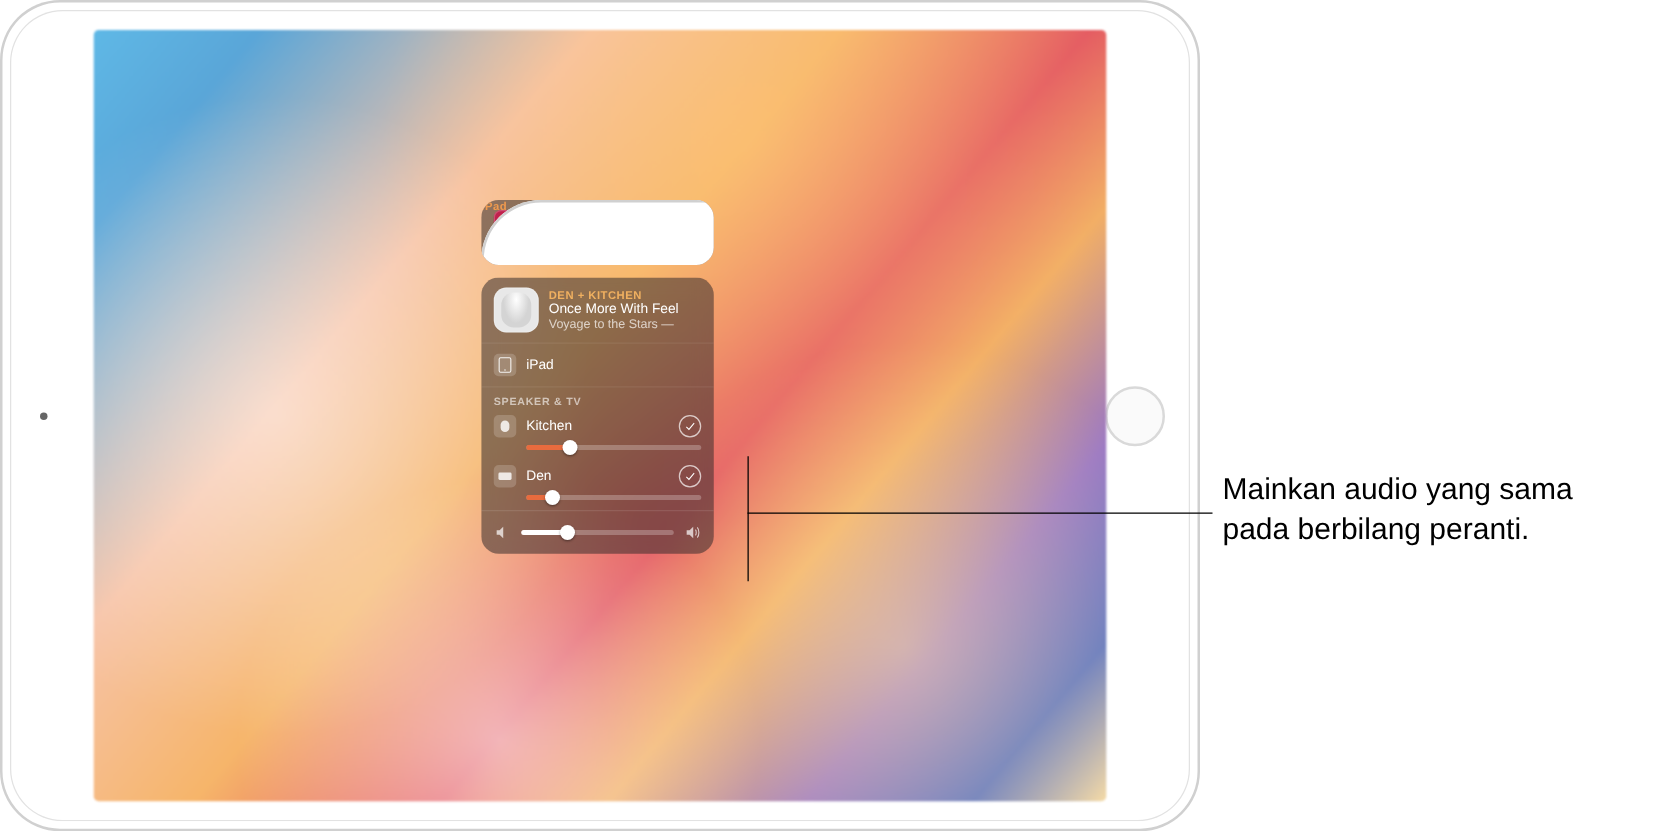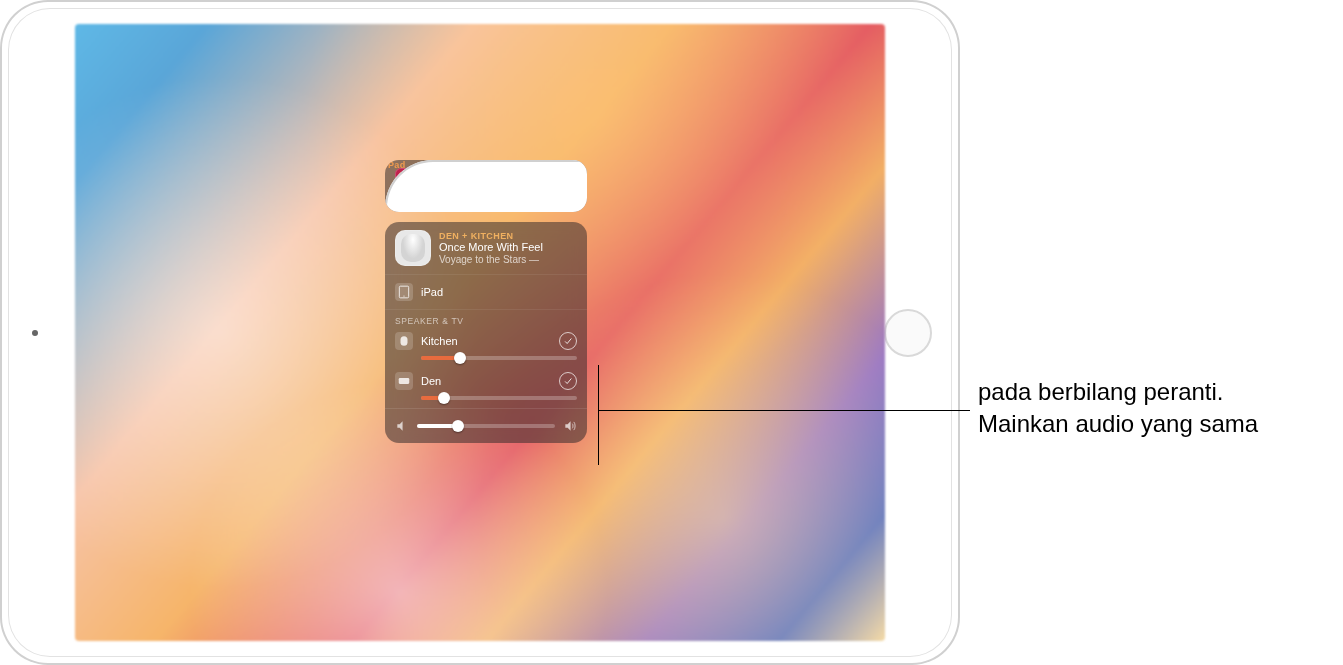--- a/index.html
+++ b/index.html
@@ -6,35 +6,35 @@
   .stage { position:relative; width:1343px; height:665px; }
   
   .ipad { position:absolute; left:0; top:0; width:960px; height:665px; background:#fff; border-radius:48px; box-shadow:inset 0 0 0 2px #d0d0d0; }
   .ipad-bezel { position:absolute; left:8px; top:8px; right:8px; bottom:8px; border-radius:42px; background:#fff; box-shadow:inset 0 0 0 1px #e2e2e2; }
   .home-btn { position:absolute; right:28px; top:50%; transform:translateY(-50%); width:44px; height:44px; border-radius:50%; border:2px solid #d9d9d9; background:#fafafa; }
   .camera { position:absolute; left:32px; top:50%; transform:translateY(-50%); width:6px; height:6px; border-radius:50%; background:#666; }
   
   .screen { position:absolute; left:75px; top:24px; right:75px; bottom:24px; border-radius:4px; overflow:hidden; background:linear-gradient(130deg,#5fb8e6 0%,#5aa6d8 10%,#f7c3a6 30%,#f6b56a 45%,#e45a62 60%,#f2ae65 70%,#9a77c4 82%,#556ec3 92%,#f5daa6 100%); filter:blur(1px); }
   .screen::before{content:"";position:absolute;inset:0;background:radial-gradient(circle at 18% 50%,rgba(255,255,255,.45),transparent 35%),radial-gradient(circle at 65% 15%,rgba(255,200,120,.5),transparent 40%),radial-gradient(circle at 80% 80%,rgba(255,230,170,.5),transparent 30%),radial-gradient(circle at 40% 92%,rgba(255,255,255,.55),transparent 28%);}
   
-  .popup { position:absolute; left:385px; top:160px; width:202px; }
+  .popup { position:absolute; left:385px; top:160px; width:186px; }
   .card { background:rgba(55,45,45,.55); border-radius:14px; overflow:hidden; backdrop-filter:blur(8px); }
   .card.sep { margin-bottom:10px; }
   .nowplay-row { display:flex; align-items:center; padding:8px 10px; gap:8px; }
   .art { width:36px; height:36px; border-radius:6px; background:#c0214d; position:relative; flex:0 0 36px; box-shadow:0 0 0 1px rgba(255,255,255,.2) inset;}
   .art::after{content:"";position:absolute;inset:4px;background:linear-gradient(135deg,#ff7a3c,#ffce4a);border-radius:3px;}
   .art.homepod{background:#e8e8e8;border-radius:10px;}
   .art.homepod::after{content:"";position:absolute;left:6px;right:6px;top:4px;bottom:4px;background:radial-gradient(ellipse at 50% 20%, #fff, #d4d4d4 60%);border-radius:10px;}
   .txtcol { flex:1; min-width:0; color:#fff; line-height:1.15;}
   .src { font-size:9px; letter-spacing:.4px; font-weight:600; }
   .src.ipad { color:#f09a4e;}
   .src.grp { color:#f0b060;}
   .title { font-size:11px; font-weight:400; white-space:nowrap; overflow:hidden; text-overflow:ellipsis;}
   .sub { font-size:10px; color:rgba(255,255,255,.7); white-space:nowrap; overflow:hidden; text-overflow:ellipsis;}
-  .section-head { font-size:8.5px; letter-spacing:.6px; color:rgba(255,255,255,.6); padding:6px 10px 2px; font-weight:400;}
+  .section-head { font-size:8.5px; letter-spacing:.6px; color:rgba(255,255,255,.6); padding:6px 10px 2px; font-weight:700;}
   .dev-row { position:relative; padding:4px 10px 8px 10px;}
   .dev-line { display:flex; align-items:center; gap:8px;justify-content:space-between;}
   .dev-icon { width:18px; height:18px; border-radius:4px; background:rgba(255,255,255,.18); display:flex; align-items:center; justify-content:center;}
   .dev-icon svg{width:14px;height:14px;fill:#fff;opacity:.9;}
   .dev-label { flex:1; font-size:11px; color:#fff;}
   .check { width:16px; height:16px; border-radius:50%; border:1px solid rgba(255,255,255,.7); display:flex; align-items:center; justify-content:center;}
   .check svg{width:10px;height:10px;stroke:#fff;stroke-width:2;fill:none;}
   .slider { position:relative; height:4px; background:rgba(255,255,255,.25); border-radius:2px; margin:6px 0 0 26px;}
   .slider .fill{position:absolute;left:0;top:0;bottom:0;background:#e86b3e;border-radius:2px;}
   .slider .thumb{position:absolute;top:50%;transform:translate(-50%,-50%);width:12px;height:12px;border-radius:50%;background:#fff;box-shadow:0 1px 2px rgba(0,0,0,.4);}
@@ -149,17 +149,17 @@
             </svg>
         </div>
       </div>
     </div>
   </div>
 
   <div class="bracket" style="left:598px; top:365px; height:100px;"></div>
   <div class="callout-line" style="left:598px; top:410px; width:372px;"></div>
 
   <div class="callout">
+    <div>Mainkan audio yang sama</div>
     <div>pada berbilang peranti.</div>
-    <div>Mainkan audio yang sama</div>
   </div>
 
 </div>
 
 </body></html>

